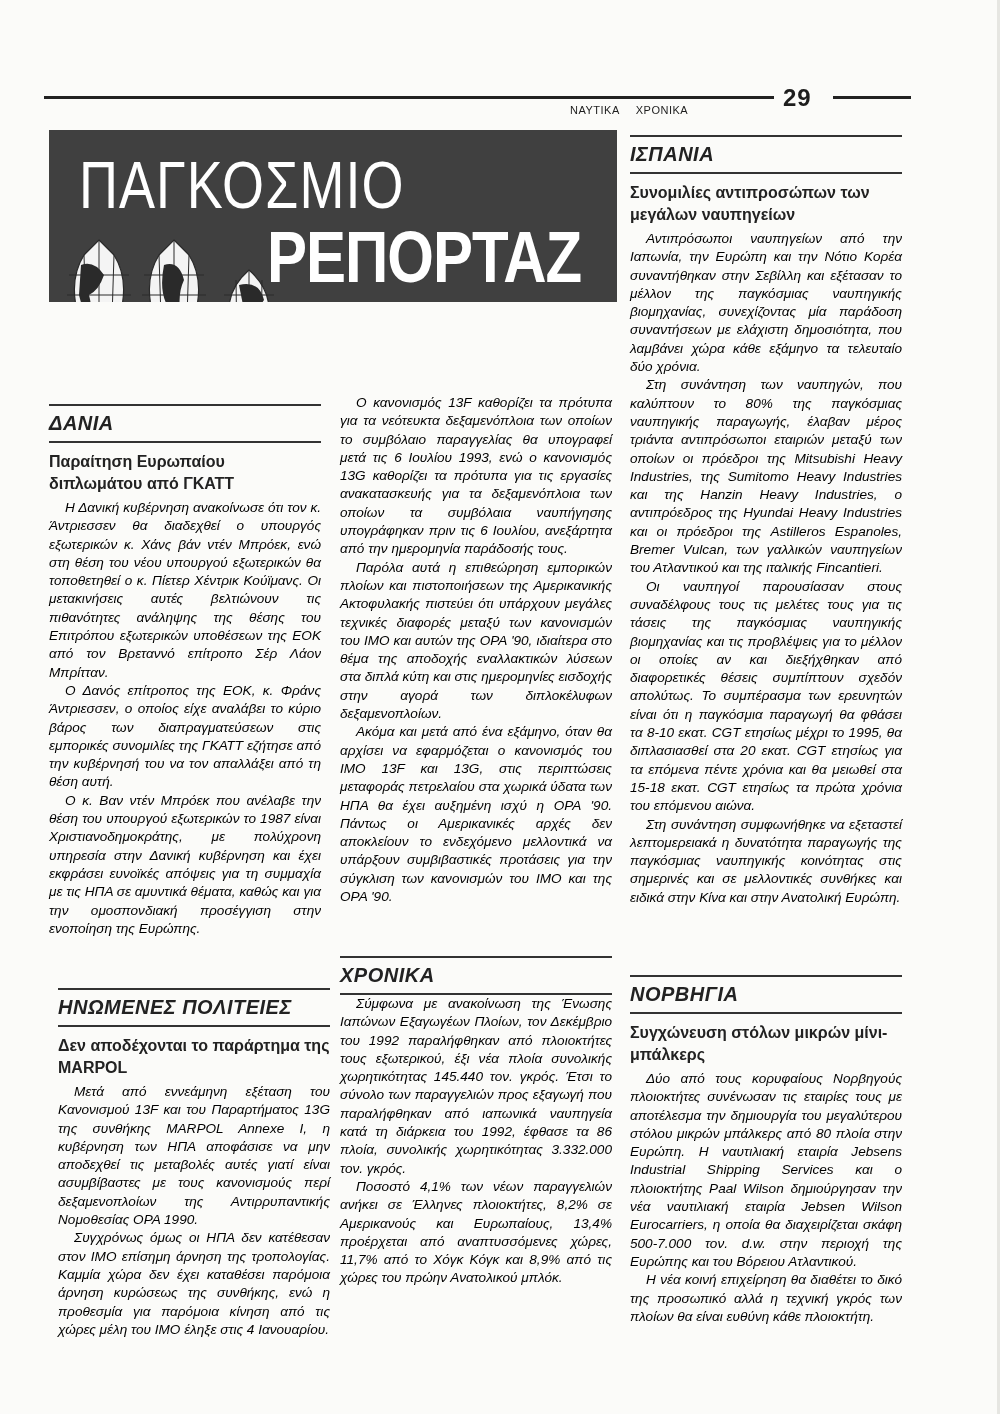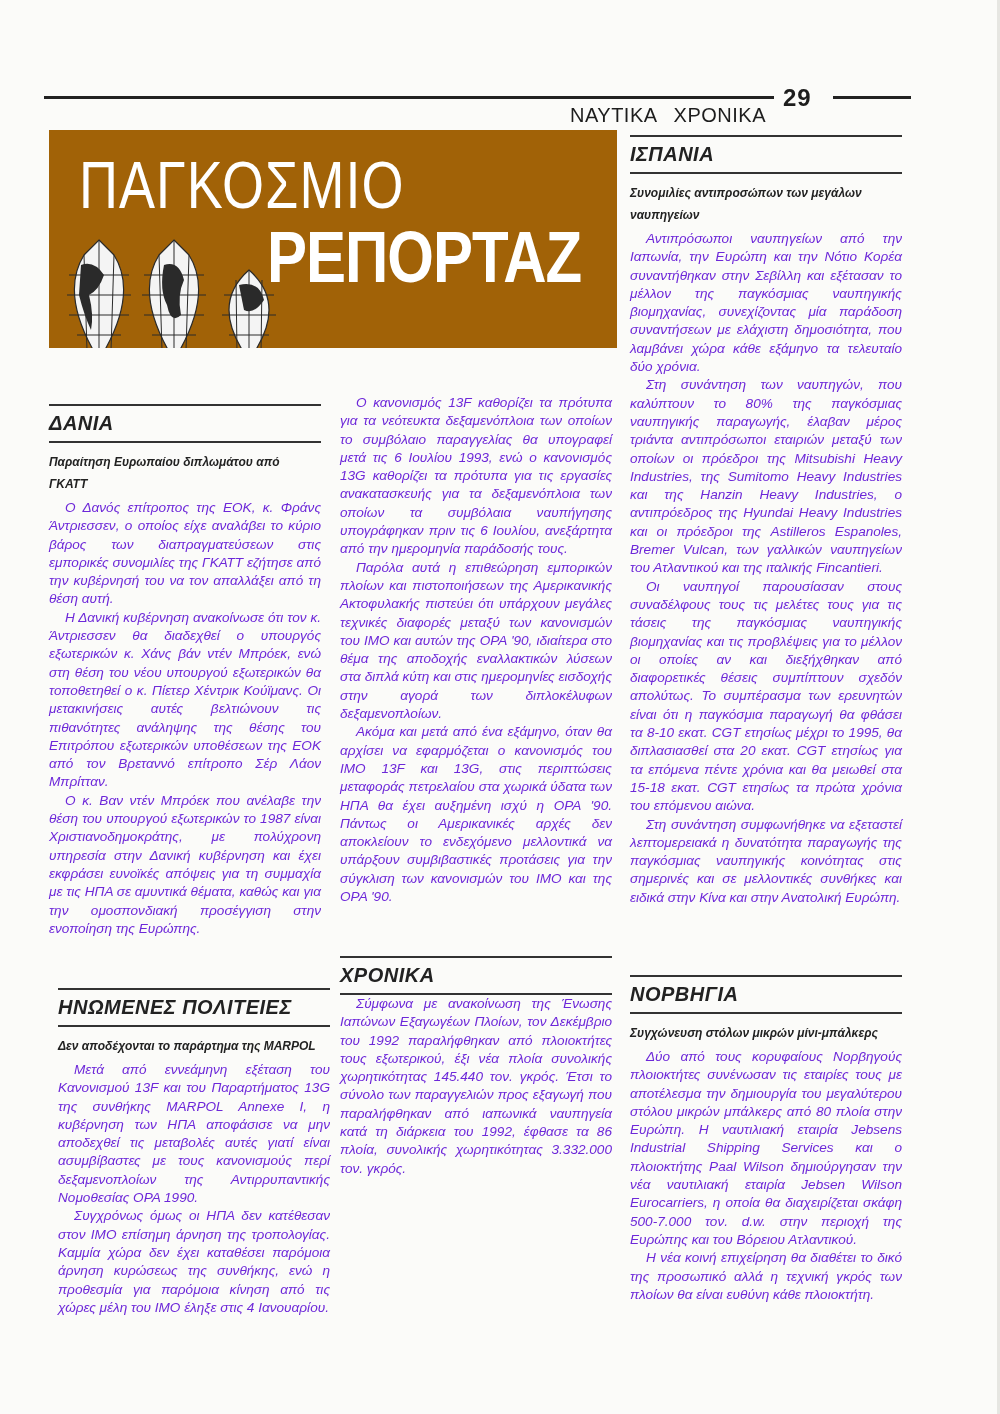--- a/index.html
+++ b/index.html
@@ -2,47 +2,47 @@
 <html><head>
   <meta charset="utf-8">
   <style>
     html, body { margin: 0; padding: 0; }
     body {
       width: 1000px; height: 1414px; background: #fbfbf9; position: relative; overflow: hidden;
       font-family: "Liberation Sans", "DejaVu Sans", sans-serif; color: #1d1d1d;
     }
     .page-edge { position: absolute; right: 0; top: 0; width: 3px; height: 1414px; background: #e6e6e2; }
     .topline { position: absolute; height: 3px; background: #222; }
-    .journal { position: absolute; left: 570px; top: 104px; font-size: 20px; letter-spacing: 0.5px; }
+    .journal { position: absolute; left: 570px; top: 104px; font-size: 11px; letter-spacing: 0.5px; }
     .journal span { margin-right: 16px; }
     .pagenum { position: absolute; left: 783px; top: 84px; font-size: 24px; font-weight: bold; letter-spacing: 1px; }
 
     .banner {
-      position: absolute; left: 49px; top: 130px; width: 568px; height: 218px; background: #a16207; overflow: hidden;
+      position: absolute; left: 49px; top: 130px; width: 568px; height: 172px; background: #404040; overflow: hidden;
     }
     .banner .t1 {
       position: absolute; left: 30px; top: 15px; color: #fff; font-size: 54px; font-weight: normal;
       letter-spacing: 1px; transform: scaleY(1.25); transform-origin: top left;
     }
     .banner .t2 {
       position: absolute; left: 218px; top: 86px; color: #fff; font-size: 60px; font-weight: bold;
       letter-spacing: -1px; transform: scaleY(1.2); transform-origin: top left;
     }
     .globes { position: absolute; left: 10px; top: 105px; }
 
     .col { position: absolute; width: 272px; }
     .rule { height: 2px; background: #333; margin: 0; }
     .country {
       font-size: 20px; font-weight: bold; font-style: italic; margin: 6px 0 6px 0; letter-spacing: 0.5px; color: #222;
     }
     .headline {
-      font-size: 12px; font-weight: bold; font-style: italic; line-height: 22px; margin: 8px 0 4px 0; color: #222;
+      font-size: 16px; font-weight: bold; line-height: 22px; margin: 8px 0 4px 0; color: #222;
     }
     .para {
-      font-size: 13.6px; font-style: italic; line-height: 18.3px; text-align: justify; margin: 0; text-indent: 16px; color: #6d28d9;
+      font-size: 13.6px; font-style: italic; line-height: 18.3px; text-align: justify; margin: 0; text-indent: 16px; color: #000000;
     }
   </style>
 </head>
 <body>
 
 <div class="page-edge"></div>
 
 <div class="topline" style="left:44px; top:96px; width:730px;"></div>
 <div class="topline" style="left:833px; top:96px; width:78px;"></div>
 <div class="journal">
@@ -88,22 +88,22 @@
     </g>
   </svg>
 </div>
 
 <div class="col" style="left:49px; top:404px;">
   <article>
     <div class="rule"></div>
     <div class="country">ΔΑΝΙΑ</div>
     <div class="rule"></div>
     <div class="headline">Παραίτηση Ευρωπαίου διπλωμάτου από ΓΚΑΤΤ</div>
+    <p class="para">Η Δανική κυβέρνηση ανακοίνωσε ότι τον κ. Άντριεσσεν θα διαδεχθεί ο υπουργός εξωτερικών κ. Χάνς βάν ντέν Μπρόεκ, ενώ στη θέση του νέου υπουργού εξωτερικών θα τοποθετηθεί ο κ. Πίετερ Χέντρικ Κούϊμανς. Οι μετακινήσεις αυτές βελτιώνουν τις πιθανότητες ανάληψης της θέσης του Επιτρόπου εξωτερικών υποθέσεων της ΕΟΚ από τον Βρεταννό επίτροπο Σέρ Λάον Μπρίτταν.</p>
     <p class="para">Ο Δανός επίτροπος της ΕΟΚ, κ. Φράνς Άντριεσσεν, ο οποίος είχε αναλάβει το κύριο βάρος των διαπραγματεύσεων στις εμπορικές συνομιλίες της ΓΚΑΤΤ εζήτησε από την κυβέρνησή του να τον απαλλάξει από τη θέση αυτή.</p>
-    <p class="para">Η Δανική κυβέρνηση ανακοίνωσε ότι τον κ. Άντριεσσεν θα διαδεχθεί ο υπουργός εξωτερικών κ. Χάνς βάν ντέν Μπρόεκ, ενώ στη θέση του νέου υπουργού εξωτερικών θα τοποθετηθεί ο κ. Πίετερ Χέντρικ Κούϊμανς. Οι μετακινήσεις αυτές βελτιώνουν τις πιθανότητες ανάληψης της θέσης του Επιτρόπου εξωτερικών υποθέσεων της ΕΟΚ από τον Βρεταννό επίτροπο Σέρ Λάον Μπρίτταν.</p>
     <p class="para">Ο κ. Βαν ντέν Μπρόεκ που ανέλαβε την θέση του υπουργού εξωτερικών το 1987 είναι Χριστιανοδημοκράτης, με πολύχρονη υπηρεσία στην Δανική κυβέρνηση και έχει εκφράσει ευνοϊκές απόψεις για τη συμμαχία με τις ΗΠΑ σε αμυντικά θέματα, καθώς και για την ομοσπονδιακή προσέγγιση στην ενοποίηση της Ευρώπης.</p>
   </article>
   <article style="position:absolute; top:584px; width:272px;margin-left:9px;">
     <div class="rule"></div>
     <div class="country">ΗΝΩΜΕΝΕΣ ΠΟΛΙΤΕΙΕΣ</div>
     <div class="rule"></div>
     <div class="headline">Δεν αποδέχονται το παράρτημα της MARPOL</div>
     <p class="para">Μετά από εννεάμηνη εξέταση του Κανονισμού 13F και του Παραρτήματος 13G της συνθήκης MARPOL Annexe I, η κυβέρνηση των ΗΠΑ αποφάσισε να μην αποδεχθεί τις μεταβολές αυτές γιατί είναι ασυμβίβαστες με τους κανονισμούς περί δεξαμενοπλοίων της Αντιρρυπαντικής Νομοθεσίας ΟΡΑ 1990.</p>
     <p class="para">Συγχρόνως όμως οι ΗΠΑ δεν κατέθεσαν στον ΙΜΟ επίσημη άρνηση της τροπολογίας. Καμμία χώρα δεν έχει καταθέσει παρόμοια άρνηση κυρώσεως της συνθήκης, ενώ η προθεσμία για παρόμοια κίνηση από τις χώρες μέλη του ΙΜΟ έληξε στις 4 Ιανουαρίου.</p>
   </article>
@@ -113,20 +113,21 @@
   <article>
     <p class="para">Ο κανονισμός 13F καθορίζει τα πρότυπα για τα νεότευκτα δεξαμενόπλοια των οποίων το συμβόλαιο παραγγελίας θα υπογραφεί μετά τις 6 Ιουλίου 1993, ενώ ο κανονισμός 13G καθορίζει τα πρότυπα για τις εργασίες ανακατασκευής για τα δεξαμενόπλοια των οποίων τα συμβόλαια ναυπήγησης υπογράφηκαν πριν τις 6 Ιουλίου, ανεξάρτητα από την ημερομηνία παράδοσής τους.</p>
     <p class="para">Παρόλα αυτά η επιθεώρηση εμπορικών πλοίων και πιστοποιήσεων της Αμερικανικής Ακτοφυλακής πιστεύει ότι υπάρχουν μεγάλες τεχνικές διαφορές μεταξύ των κανονισμών του ΙΜΟ και αυτών της ΟΡΑ '90, ιδιαίτερα στο θέμα της αποδοχής εναλλακτικών λύσεων στα διπλά κύτη και στις ημερομηνίες εισδοχής στην αγορά των διπλοκέλυφων δεξαμενοπλοίων.</p>
     <p class="para">Ακόμα και μετά από ένα εξάμηνο, όταν θα αρχίσει να εφαρμόζεται ο κανονισμός του ΙΜΟ 13F και 13G, στις περιπτώσεις μεταφοράς πετρελαίου στα χωρικά ύδατα των ΗΠΑ θα έχει αυξημένη ισχύ η ΟΡΑ '90. Πάντως οι Αμερικανικές αρχές δεν αποκλείουν το ενδεχόμενο μελλοντικά να υπάρξουν συμβιβαστικές προτάσεις για την σύγκλιση των κανονισμών του ΙΜΟ και της ΟΡΑ '90.</p>
   </article>
   <article style="position:absolute; top:562px; width:272px;">
     <div class="rule"></div>
     <div class="country">ΧΡΟΝΙΚΑ</div>
     <div class="rule"></div>
     <p class="para">Σύμφωνα με ανακοίνωση της Ένωσης Ιαπώνων Εξαγωγέων Πλοίων, τον Δεκέμβριο του 1992 παραλήφθηκαν από πλοιοκτήτες τους εξωτερικού, έξι νέα πλοία συνολικής χωρητικότητας 145.440 τον. γκρός. Έτσι το σύνολο των παραγγελιών προς εξαγωγή που παραλήφθηκαν από ιαπωνικά ναυπηγεία κατά τη διάρκεια του 1992, έφθασε τα 86 πλοία, συνολικής χωρητικότητας 3.332.000 τον. γκρός.</p>
+    <p class="para">Ποσοστό 4,1% των νέων παραγγελιών ανήκει σε Έλληνες πλοιοκτήτες, 8,2% σε Αμερικανούς και Ευρωπαίους, 13,4% προέρχεται από αναπτυσσόμενες χώρες, 11,7% από το Χόγκ Κόγκ και 8,9% από τις χώρες του πρώην Ανατολικού μπλόκ.</p>
   </article>
 </div>
 
 <div class="col" style="left:630px; top:135px;">
   <article>
     <div class="rule"></div>
     <div class="country">ΙΣΠΑΝΙΑ</div>
     <div class="rule"></div>
     <div class="headline">Συνομιλίες αντιπροσώπων των μεγάλων ναυπηγείων</div>
     <p class="para">Αντιπρόσωποι ναυπηγείων από την Ιαπωνία, την Ευρώπη και την Νότιο Κορέα συναντήθηκαν στην Σεβίλλη και εξέτασαν το μέλλον της παγκόσμιας ναυπηγικής βιομηχανίας, συνεχίζοντας μία παράδοση συναντήσεων με ελάχιστη δημοσιότητα, που λαμβάνει χώρα κάθε εξάμηνο τα τελευταίο δύο χρόνια.</p>

